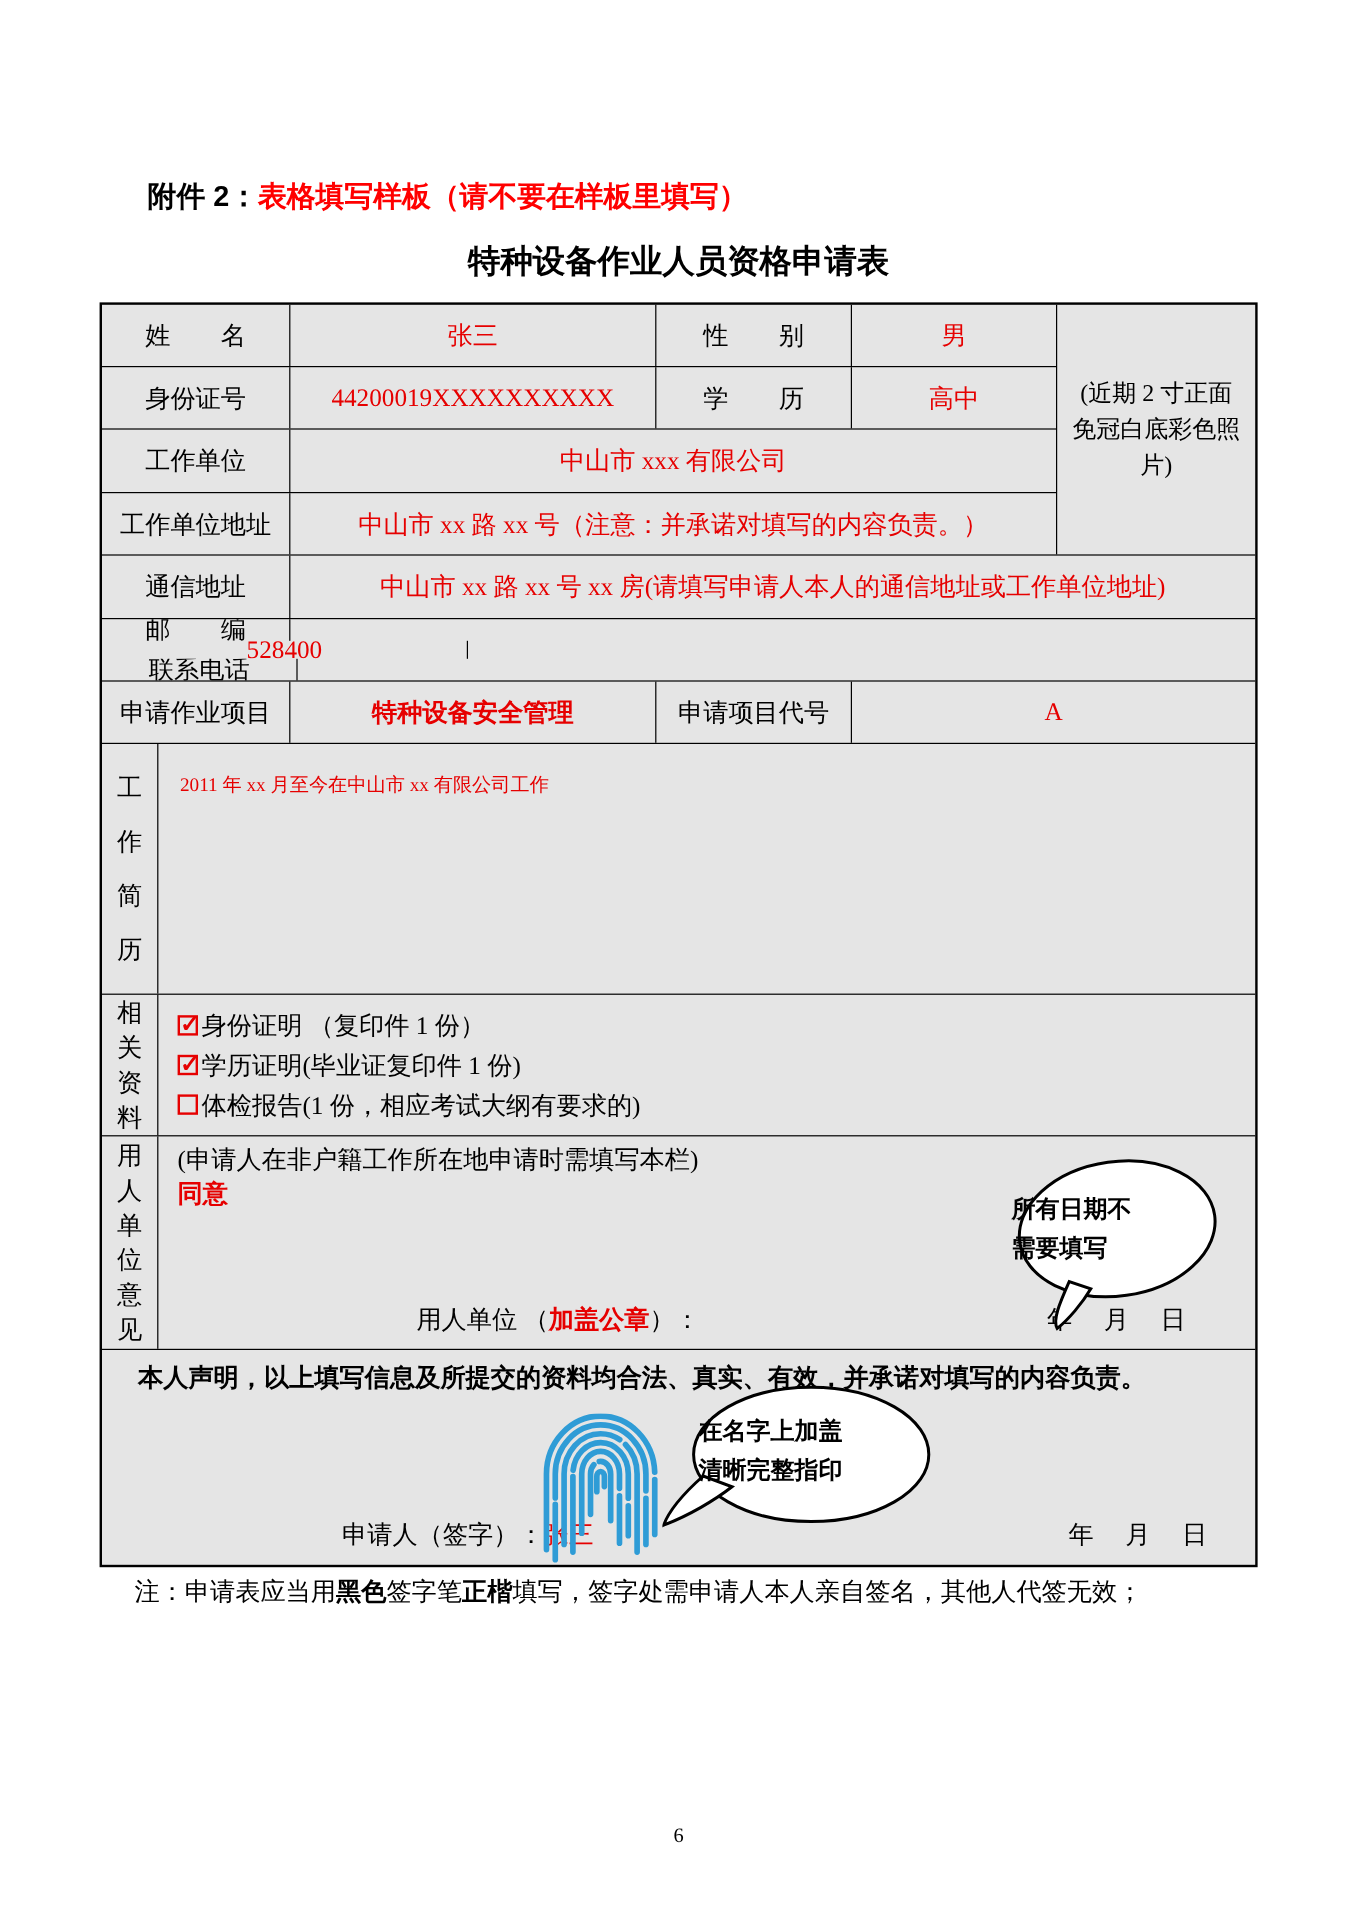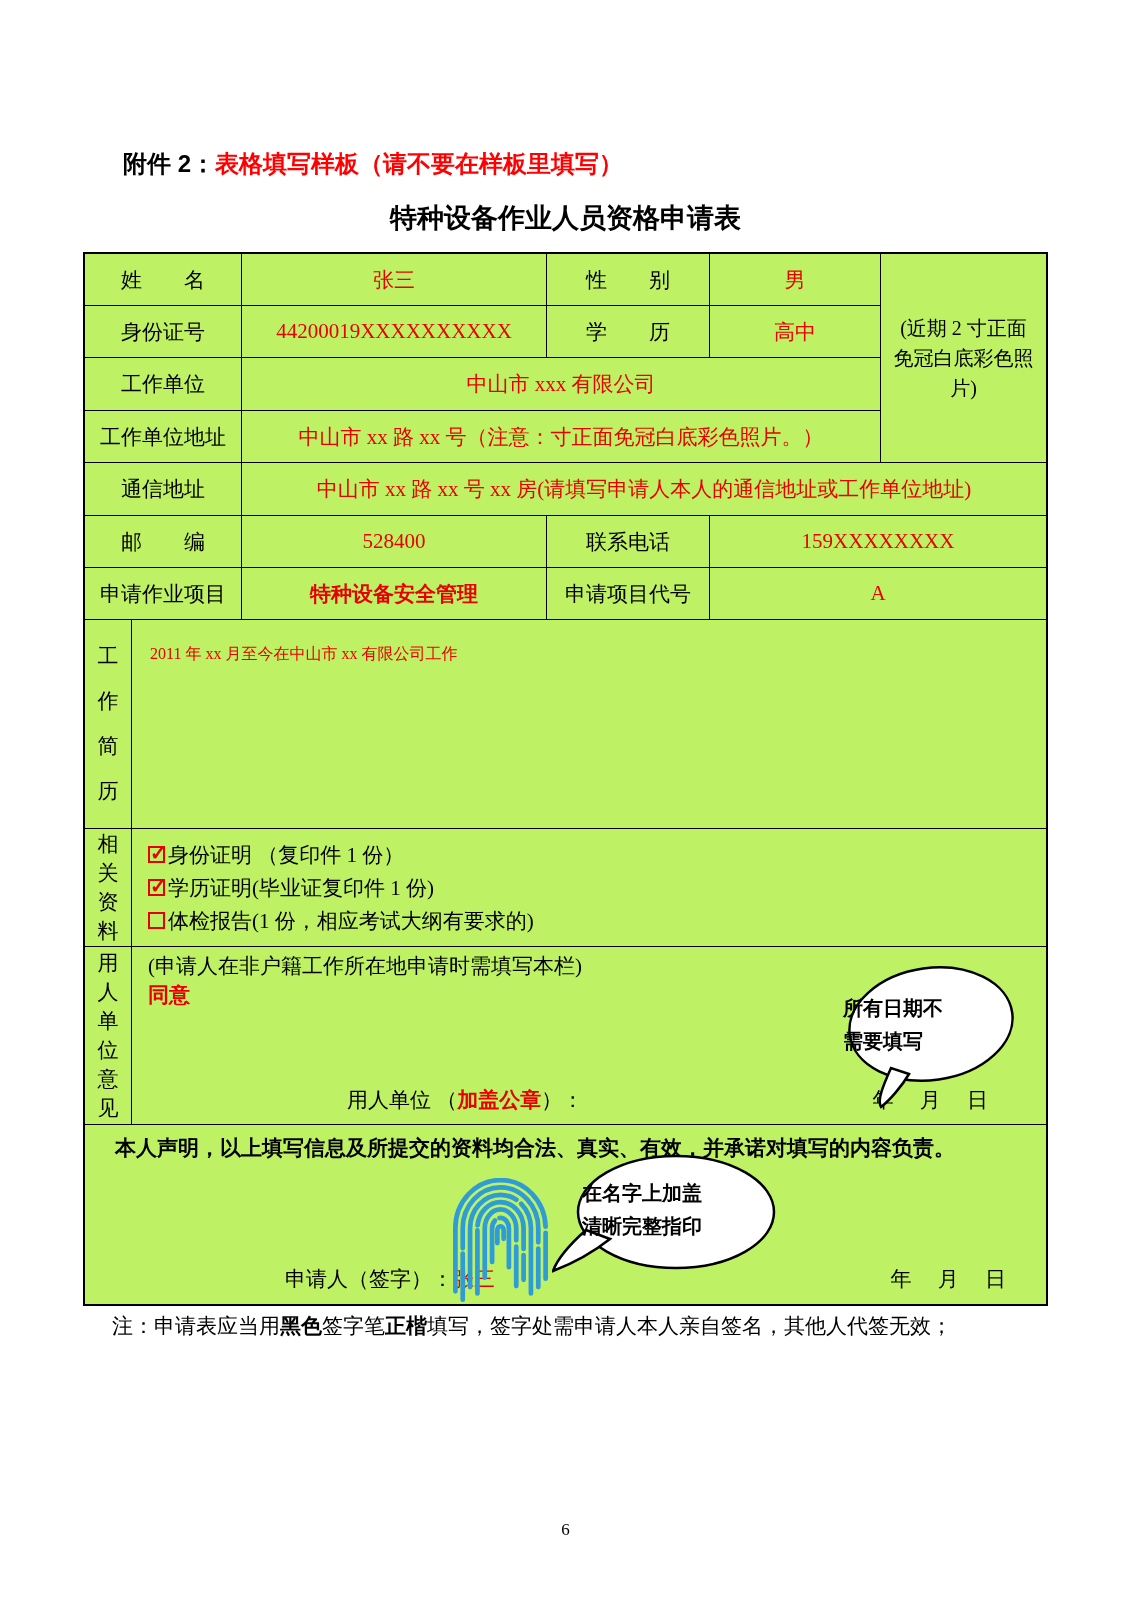--- a/index.html
+++ b/index.html
@@ -11,37 +11,37 @@
   *{margin:0;padding:0;box-sizing:border-box;}
   body{background:#888;font-family:"Liberation Serif","DejaVu Serif",serif;}
   .page{position:relative;width:1131px;height:1600px;background:#ffffff;margin:0 auto;overflow:hidden;color:var(--ink);}
 
   
   .attach-line{position:absolute;left:123px;top:148px;font-size:24px;font-weight:bold;font-family:"Liberation Sans",sans-serif;white-space:nowrap;}
   .attach-line .red{color:var(--hdr-red);}
   .doc-title{position:absolute;left:0;top:200px;width:100%;text-align:center;font-size:27px;font-weight:bold;font-family:Liberation Mono, monospace;}
 
   
-  .ftable{position:absolute;left:83px;top:252px;width:965px;height:1054px;border:2px solid var(--ink);background:#bef264;}
+  .ftable{position:absolute;left:83px;top:252px;width:965px;height:1054px;border:2px solid var(--ink);background:#e5e5e5;}
   .row{display:flex;width:100%;border-bottom:1px solid var(--ink);}
   .cell{display:flex;align-items:center;justify-content:center;font-size:21px;border-right:1px solid var(--ink);overflow:hidden;}
   .cell.last{border-right:none;}
   .val{color:var(--red);}
   .c1{width:157px;} .c2{width:305px;} .c3{width:163px;} .c4{width:170px;}
 
   
   .blockA{display:flex;width:100%;height:209px;border-bottom:1px solid var(--ink);}
   .blockA-left{width:795px;display:flex;flex-direction:column;}
   .blockA .row{border-bottom:1px solid var(--ink);}
   .blockA .row.norule{border-bottom:none;}
   .r52{height:52px;} .r53{height:53px;} .r51{height:51px;}
   .photo-cell{width:172px;border-left:1px solid var(--ink);display:flex;align-items:center;justify-content:center;text-align:center;font-size:20px;line-height:30px;padding:0 12px;}
   .span-rest{flex:1;border-right:none;}
 
-  .row5{height:53px;} .row6{height:52px;} .row7{height:52px;}
+  .row5{height:53px;} .row6{height:52px;flex-direction:column;} .row7{height:52px;}
   .bold{font-weight:bold;font-family:"Liberation Sans",sans-serif;}
 
   
   .vrow{display:flex;width:100%;border-bottom:1px solid var(--ink);}
   .vlabel{width:47px;border-right:1px solid var(--ink);display:flex;align-items:center;justify-content:center;}
   .vlabel .vtext{width:22px;text-align:center;word-break:break-all;font-size:21px;}
   .vcontent{position:relative;flex:1;}
   .row-resume{height:209px;} .row-resume .vtext{line-height:45px;}
   .row-materials{height:118px;} .row-materials .vtext{line-height:29px;}
   .row-opinion{height:178px;} .row-opinion .vtext{line-height:29px;}
@@ -108,21 +108,21 @@
           <div class="cell c2 val">44200019XXXXXXXXXX</div>
           <div class="cell c3">学　　历</div>
           <div class="cell c4 val last">高中</div>
         </div>
         <div class="row r53">
           <div class="cell c1">工作单位</div>
           <div class="cell span-rest val last">中山市 xxx 有限公司</div>
         </div>
         <div class="row r51 norule">
           <div class="cell c1">工作单位地址</div>
-          <div class="cell span-rest val last">中山市 xx 路 xx 号（注意：寸正面免冠白底彩色照片。）</div>
+          <div class="cell span-rest val last">中山市 xx 路 xx 号（注意：并承诺对填写的内容负责。）</div>
         </div>
       </div>
       <div class="photo-cell">(近期 2 寸正面免冠白底彩色照片)</div>
     </div>
 
     <div class="row row5">
       <div class="cell c1">通信地址</div>
       <div class="cell span-rest val last">中山市 xx 路 xx 号 xx 房(请填写申请人本人的通信地址或工作单位地址)</div>
     </div>
 

